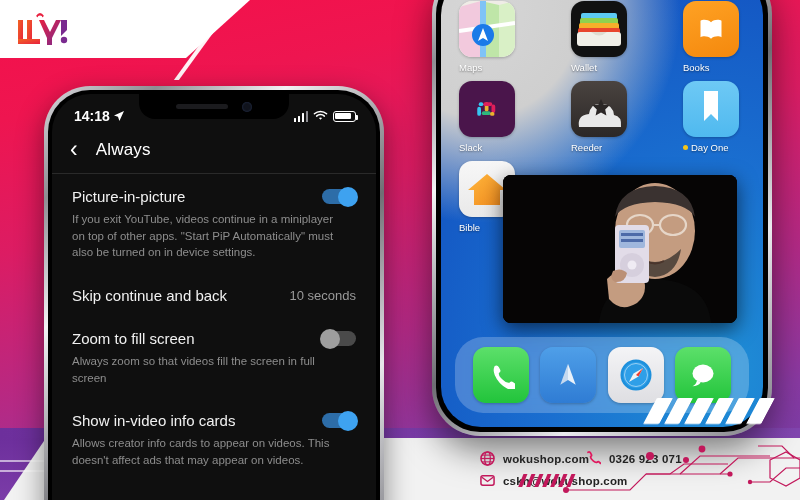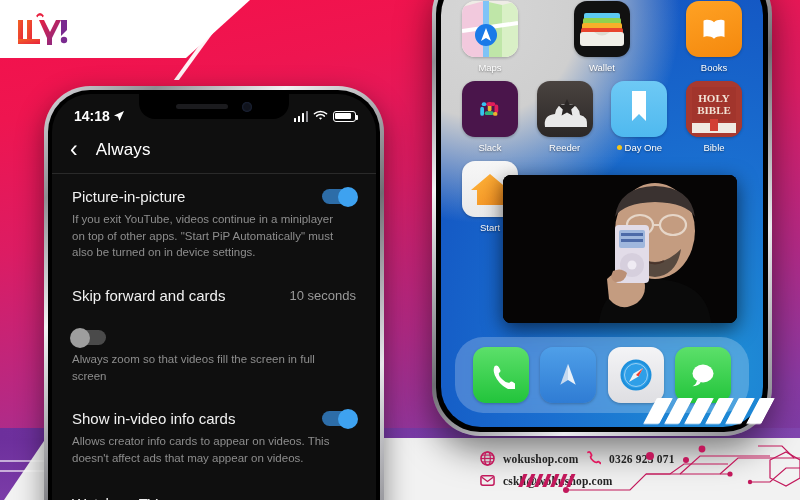--- a/index.html
+++ b/index.html
@@ -123,21 +123,21 @@
   #phone-right-inner{ width:100%; height:100%; border-radius:44px; background:#000; padding:5px;}
   #screen-right{
     width:100%; height:100%; border-radius:40px; overflow:hidden; position:relative;
     background:
       radial-gradient(120% 90% at 12% 8%, #d6d6d6 0%, #cfcfcf 26%, rgba(207,207,207,0) 52%),
       radial-gradient(140% 120% at 86% 88%, #1f8fd6 0%, #1a6fd0 38%, #1458c4 70%),
       linear-gradient(155deg,#2aa3e0 0%,#1d87d8 30%,#1b6ccd 58%,#1a4fc0 100%);
   }
   .apps{ padding:26px 18px 0 18px; }
   .app-row{ display:flex; justify-content:space-between; margin-bottom:8px; }
-  .app{ width:62px; display:flex; flex-direction:column; align-items:center; gap:5px;}
+  .app{ width:62px; display:flex; flex-direction:column; align-items:flex-start; gap:5px;}
   .icon{ width:56px; height:56px; border-radius:13px; position:relative; overflow:hidden;
          box-shadow:0 1px 3px rgba(0,0,0,.25); display:flex; align-items:center; justify-content:center;}
   .app-label{ color:#fff; font-size:9.5px; text-shadow:0 1px 2px rgba(0,0,0,.45); white-space:nowrap;
               display:flex; align-items:center; gap:3px;}
   .badge-dot{ width:5px; height:5px; border-radius:50%; background:#f5c518; display:inline-block;}
 
   
   .dock{
     position:absolute; left:14px; right:14px; bottom:14px; height:76px; border-radius:28px;
     background:rgba(255,255,255,.22);
@@ -154,21 +154,21 @@
   #pip .vid{ width:100%; height:100%; position:relative; background:
       radial-gradient(60% 80% at 66% 42%, #a37f6b 0%, #6d4f42 26%, #14110f 58%, #000 100%); }
 
   
   #stripes{ position:absolute; left:650px; top:398px; width:118px; height:26px; display:flex; gap:5px;
             transform:skewX(-28deg); z-index:9;}
   #stripes i{ flex:1; background:#fff; display:block; border-radius:1px;}
 
   
   .contact{ position:absolute; bottom:7px; left:480px; font-size:11px; color:#2b2b2b;
-            font-family:Liberation Serif, serif; }
+            font-family:Liberation Sans, sans-serif; }
   .crow{ display:flex; align-items:center; gap:8px; height:23px;}
   .crow .ci{ width:15px; height:15px; flex:none; }
   .crow .ctext{ font-weight:bold; letter-spacing:.2px; font-size:11.5px; color:#232323;}
   #contact-col2{ position:absolute; bottom:30px; left:586px; }
 
   
   #circuit{ position:absolute; right:0; bottom:0; width:330px; height:62px; }
 </style>
 </head>
 <body>
@@ -269,29 +269,30 @@
                 <span class="knob"></span>
               </span>
           </div>
           <div class="row-desc">If you exit YouTube, videos continue in a miniplayer on top of other apps. "Start PiP Automatically" must also be turned on in device settings.</div>
         </div>
 
         <div class="row-gap"></div>
 
         <div class="row">
           <div class="row-main">
-            <span class="row-label">Skip forward and cards</span>
+            <span class="row-label">Skip continue and back</span>
             <span class="row-value">10 seconds</span>
           </div>
         </div>
 
         <div class="row-gap"></div>
 
         <div class="row">
           <div class="row-main">
+            <span class="row-label">Zoom to fill screen</span>
             <span class="toggle off">
                 <span class="knob"></span>
               </span>
           </div>
           <div class="row-desc">Always zoom so that videos fill the screen in full screen</div>
         </div>
 
         <div class="row-gap"></div>
 
         <div class="row">
@@ -397,49 +398,36 @@
               <svg viewBox="0 0 56 56" width="56" height="56">
                 <path d="M21 10 L35 10 L35 40 L28 33 L21 40 Z" fill="#fff"></path>
               </svg>
             </div>
             <span class="app-label">
               <span class="badge-dot"></span>
               <span>Day One</span>
             </span>
           </div>
 
-          <div class="app">
-            <div class="icon" style="background:#b23c32">
-              <svg viewBox="0 0 56 56" width="56" height="56">
-                <rect width="56" height="56" fill="#a8392f"></rect>
-                <rect x="6" y="6" width="44" height="34" fill="#9e342b" opacity=".6"></rect>
-                <text x="28" y="21" font-family="'Liberation Serif',serif" font-size="11" fill="#f2e3d6" text-anchor="middle" font-weight="bold">HOLY</text>
-                <text x="28" y="33" font-family="'Liberation Serif',serif" font-size="11" fill="#f2e3d6" text-anchor="middle" font-weight="bold">BIBLE</text>
-                <rect x="6" y="42" width="44" height="10" fill="#f0eae2"></rect>
-                <rect x="24" y="38" width="8" height="12" fill="#d23f34"></rect>
-              </svg>
-            </div>
-            <span class="app-label">Bible</span>
-          </div>
         </div>
 
         <div class="app-row">
           <div class="app">
             <div class="icon" style="background:linear-gradient(180deg,#f7f7f7,#e9e9e9)">
               <svg viewBox="0 0 56 56" width="56" height="56">
                 <path d="M28 13 L47 29 L41 29 L41 44 L15 44 L15 29 L9 29 Z" fill="url(#hg)"></path>
                 <defs>
                     <linearGradient id="hg" x1="0" y1="0" x2="1" y2="1">
                   <stop offset="0" stop-color="#ffb63c"></stop>
                       <stop offset="1" stop-color="#f08a1e"></stop>
                 </linearGradient>
                   </defs>
               </svg>
             </div>
-            <span class="app-label">Start</span>
+            <span class="app-label">Bible</span>
           </div>
           <div class="app" style="visibility:hidden"></div>
           <div class="app" style="visibility:hidden"></div>
           <div class="app" style="visibility:hidden"></div>
         </div>
 
       </div>
 
       <div id="pip">
         <div class="vid">

